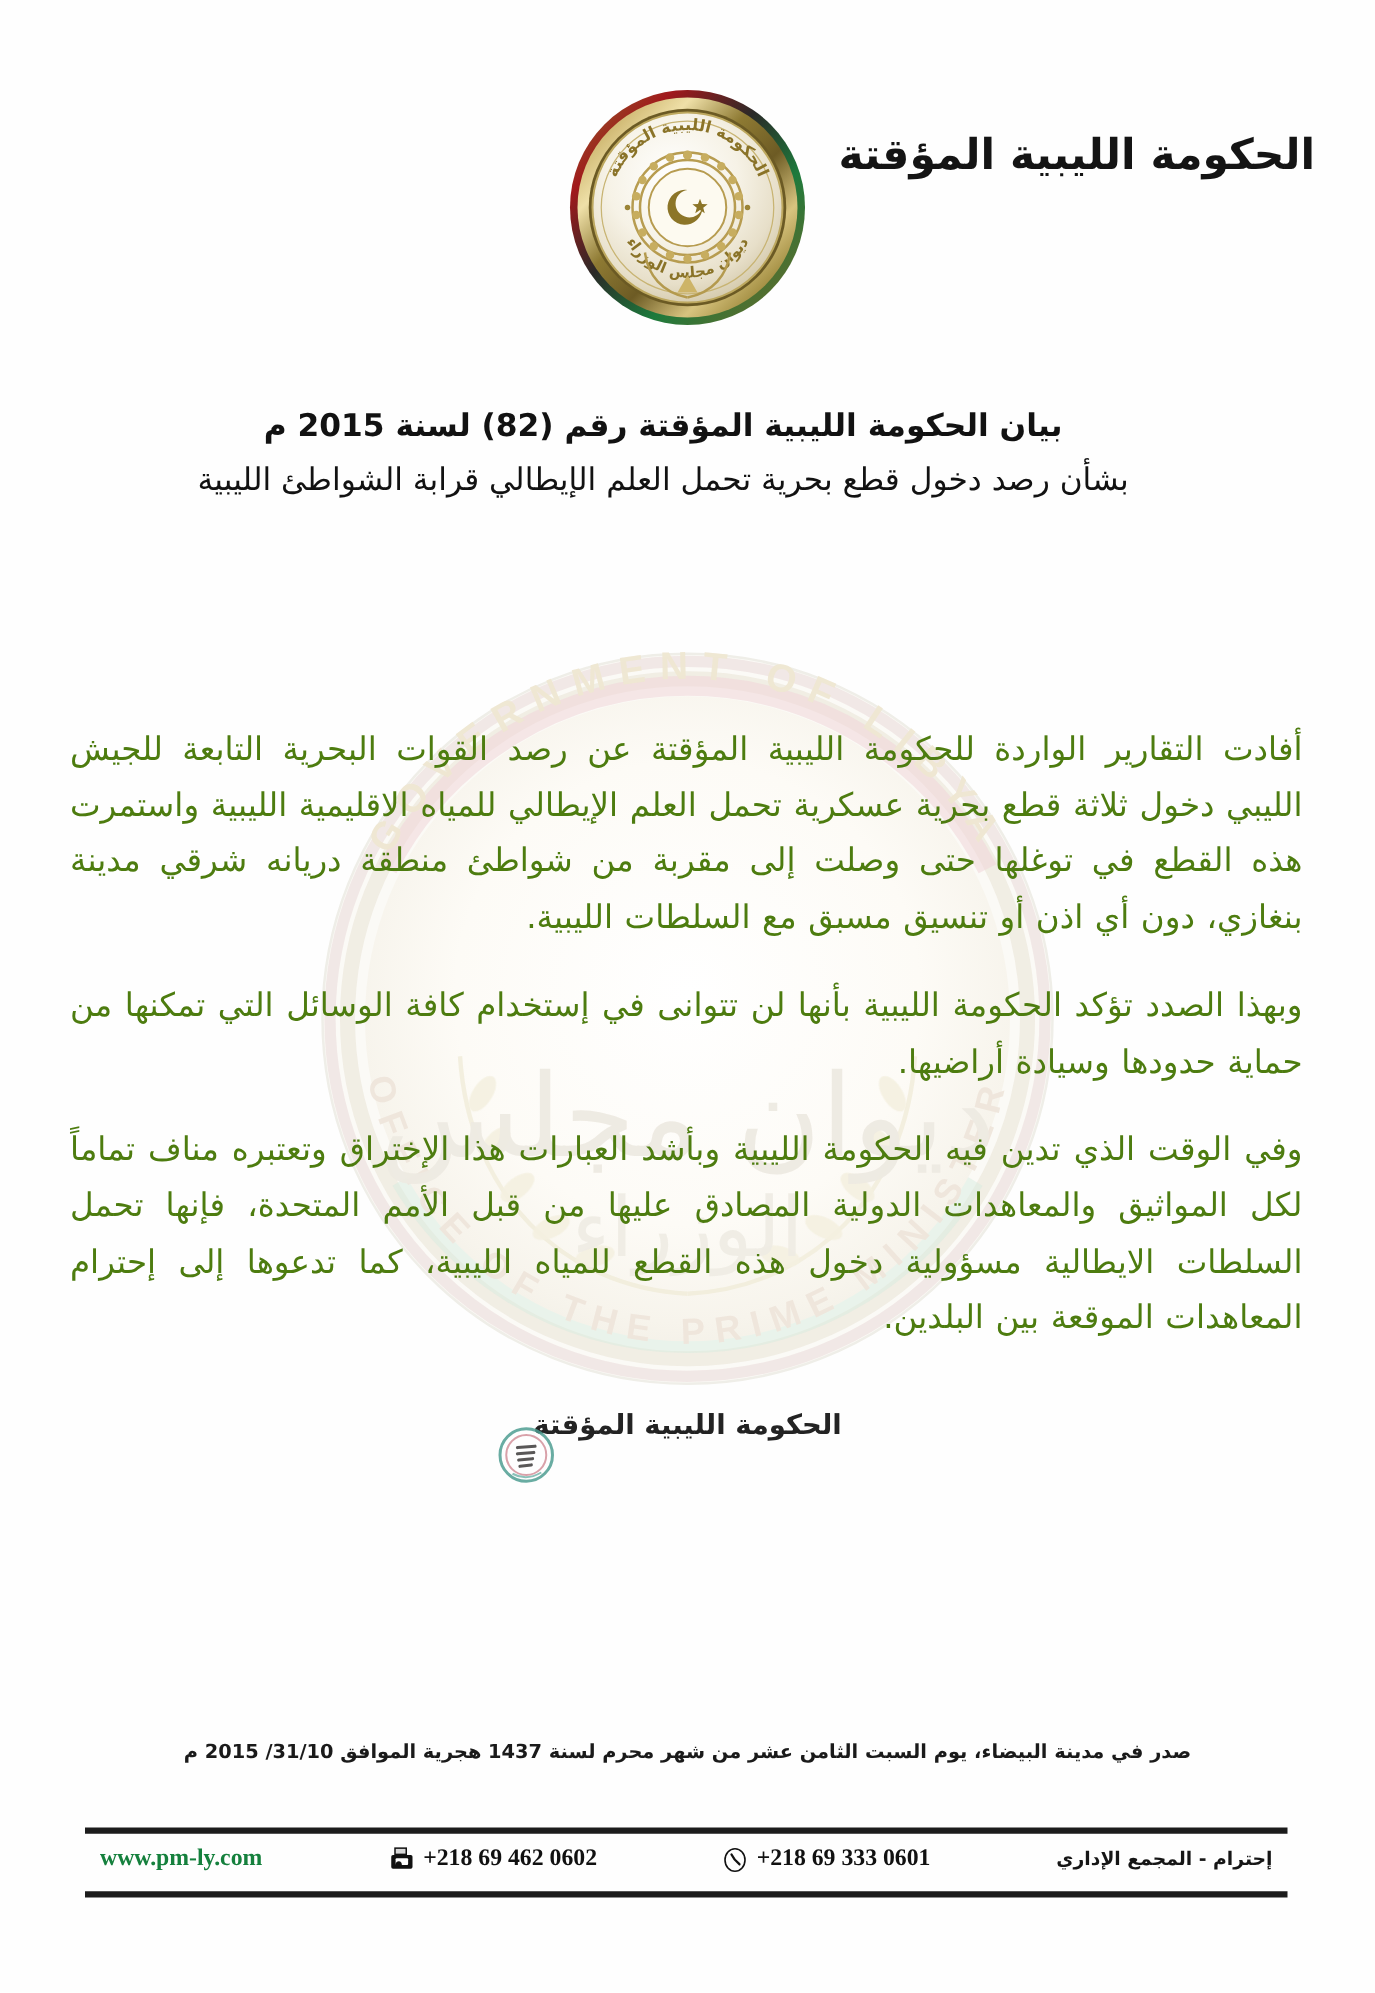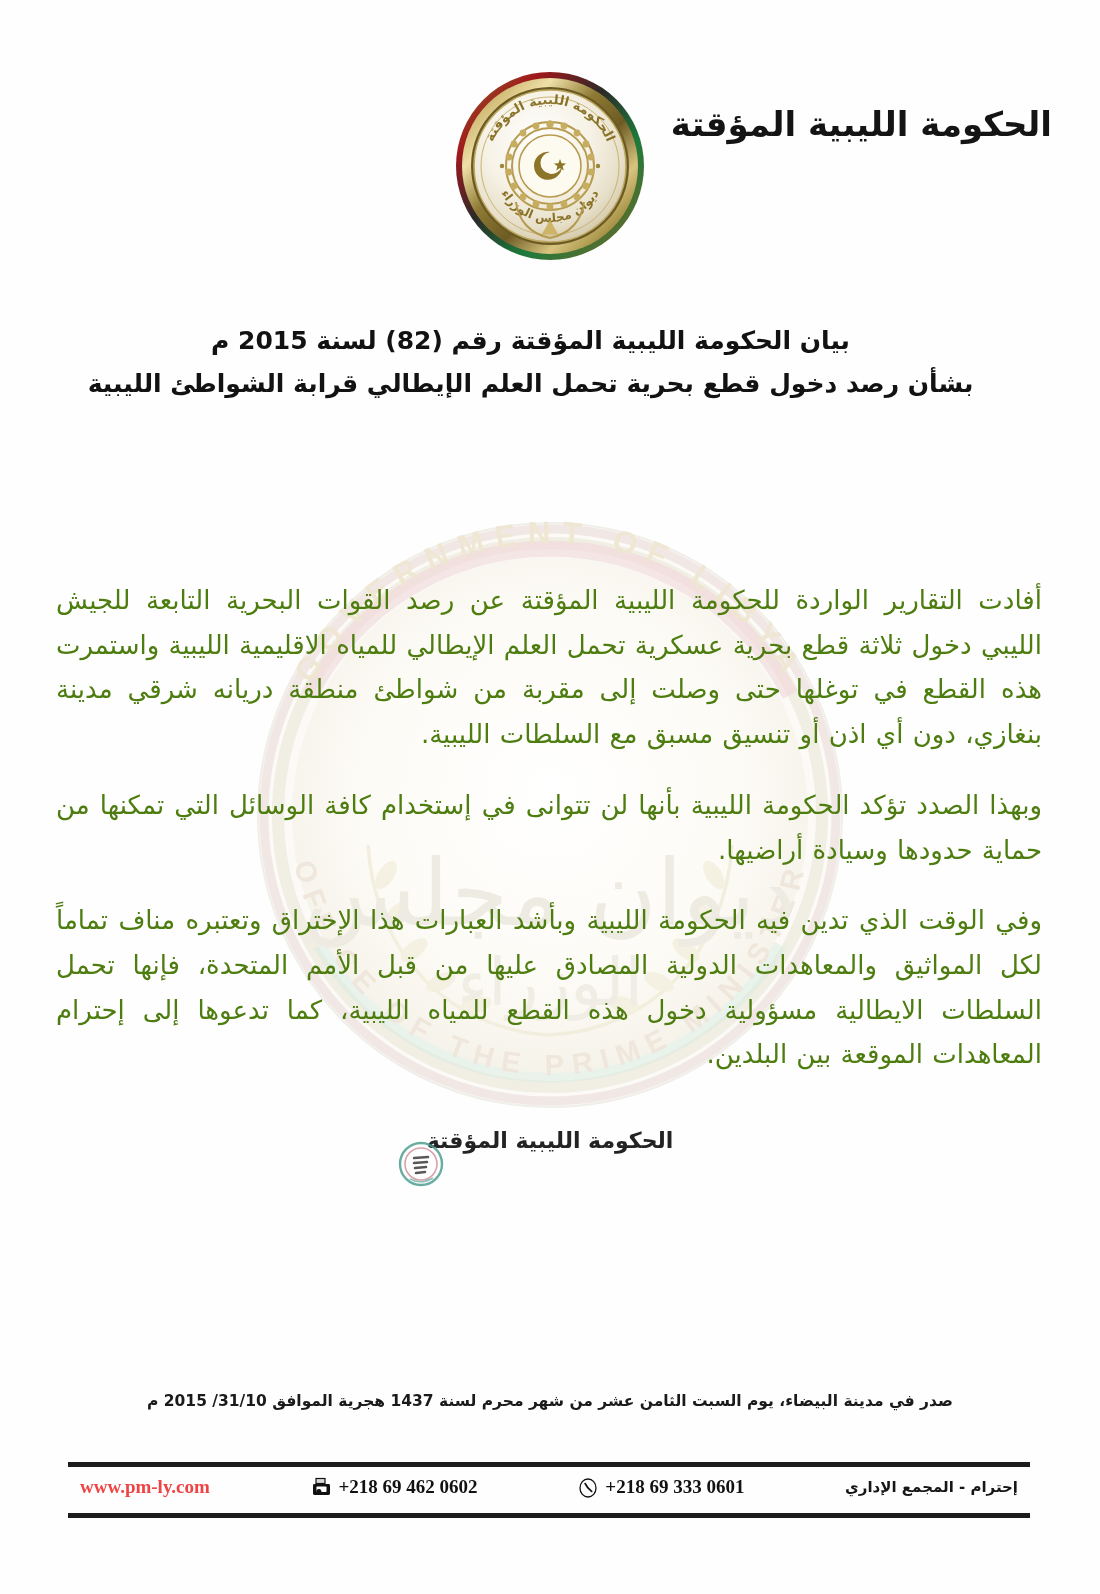--- a/index.html
+++ b/index.html
@@ -86,21 +86,21 @@
   }
   .title-line-1 {
     font-size: 25px;
     font-weight: bold;
     color: #121212;
     line-height: 1.5;
     letter-spacing: 0.2px;
   }
   .title-line-2 {
     font-size: 25px;
-    font-weight: bold;
+    font-weight: normal;
     color: #121212;
     line-height: 1.5;
     margin-top: 5px;
     letter-spacing: 0.2px;
   }
 
   
   .body-wrap {
     position: absolute;
     top: 552px;
@@ -203,21 +203,21 @@
     font-size: 19px;
     font-weight: bold;
     font-family: "Liberation Serif", "DejaVu Serif", serif;
     color: #111;
     direction: ltr;
   }
   .footer-web {
     font-size: 19px;
     font-weight: bold;
     font-family: "Liberation Serif", "DejaVu Serif", serif;
-    color: #ef4444;
+    color: #15803d;
     direction: ltr;
     white-space: nowrap;
   }
   .ico { display: block; }
 </style>
 </head>
 <body>
 
 <div class="page">
 

